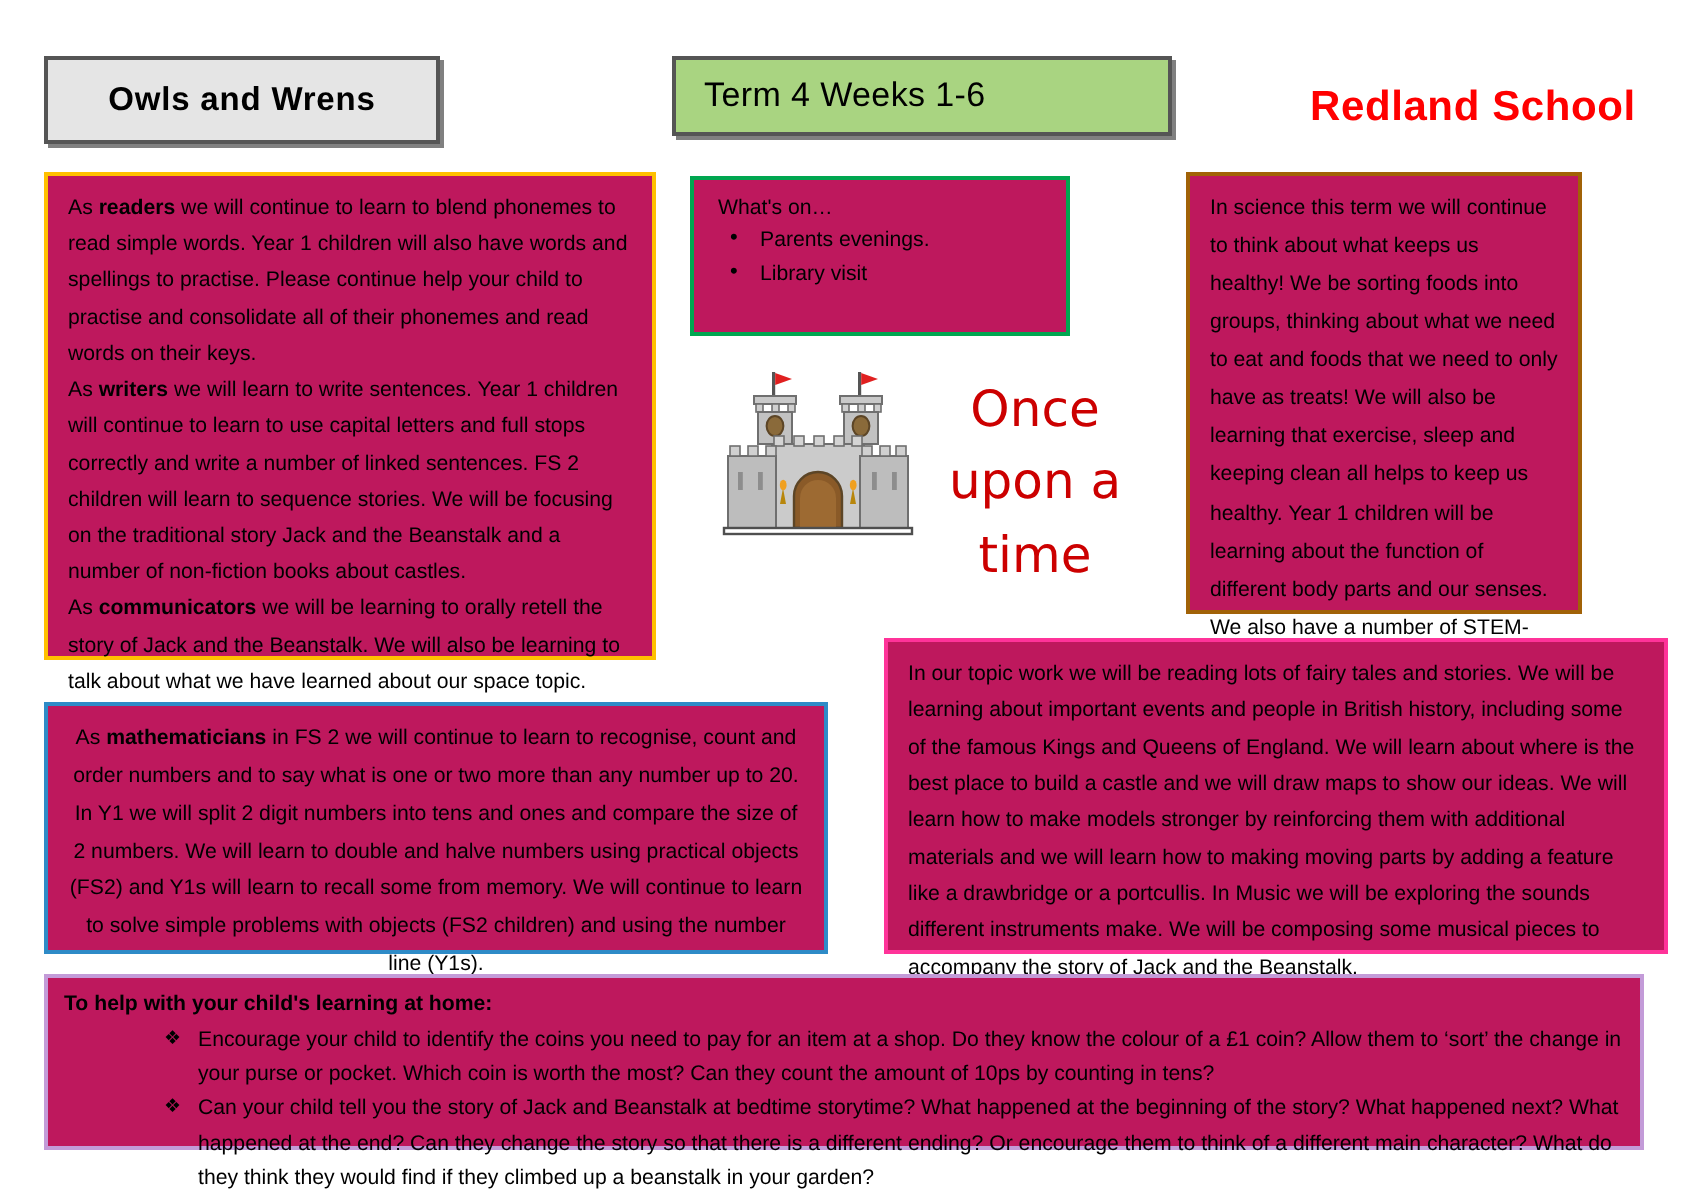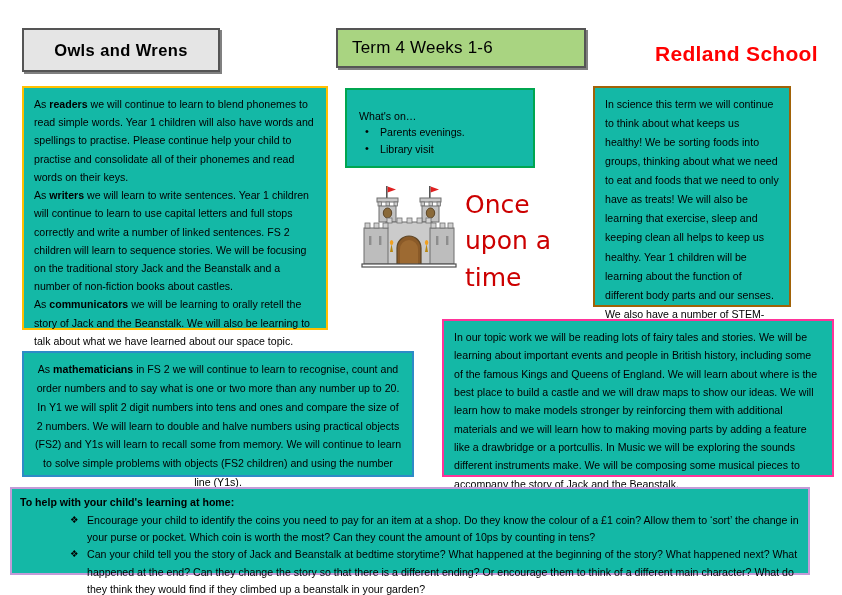--- a/index.html
+++ b/index.html
@@ -67,21 +67,21 @@
     font-size: 21px;
     font-weight: bold;
     color: #ff0000;
     letter-spacing: 0.3px;
     white-space: nowrap;
   }
 
   
   .box {
     position: absolute;
-    background: #14b8a6;
+    background: #be185d;
     box-sizing: border-box;
     padding: 7px 10px 5px 10px;
     font-size: 10.6px;
     line-height: 1.72;
   }
   .box p { margin: 0; }
   .box b { font-weight: bold; }
 
   
   #box-english {
@@ -92,21 +92,21 @@
     border: 2px solid #ffc000;
   }
 
   
   #box-whatson {
     left: 345px;
     top: 88px;
     width: 190px;
     height: 80px;
     border: 2px solid #00a650;
-    padding: 18px 8px;
+    padding: 6px 8px;
     line-height: 1.55;
   }
   #box-whatson .whatson-head {
     padding-left: 4px;
     font-size: 10.6px;
   }
   #box-whatson ul {
     margin: 0 0 0 0;
     padding-left: 23px;
     list-style: none;
@@ -153,21 +153,21 @@
     top: 319px;
     width: 392px;
     height: 158px;
     border: 2px solid #ff3399;
     line-height: 1.73;
     margin-left: 12px;
   }
 
   
   #box-home {
-    left: 10px;
+    left: 22px;
     top: 487px;
     width: 800px;
     height: 88px;
     border: 2px solid #c39bd8;
     padding: 5px 8px;
     line-height: 1.62;
   }
   #box-home .home-head {
     font-weight: bold;
     font-size: 10.6px;
@@ -194,20 +194,21 @@
 
   
   .once-text {
     position: absolute;
     left: 465px;
     top: 187px;
     width: 105px;
     color: #cc0000;
     font-size: 25px;
     line-height: 1.45;
+    text-align: center;
     font-family: "DejaVu Sans", sans-serif;
   }
   .once-text span { display: block; }
 
   
   .castle-wrap {
     position: absolute;
     left: 356px;
     top: 182px;
     width: 106px;

